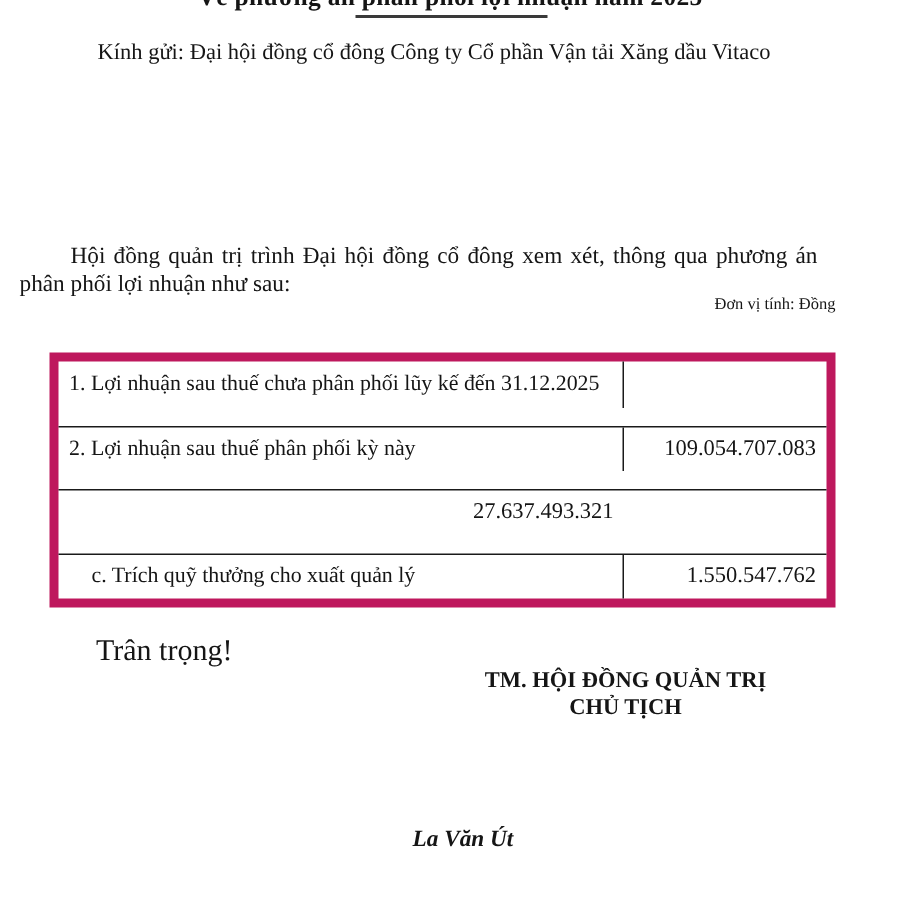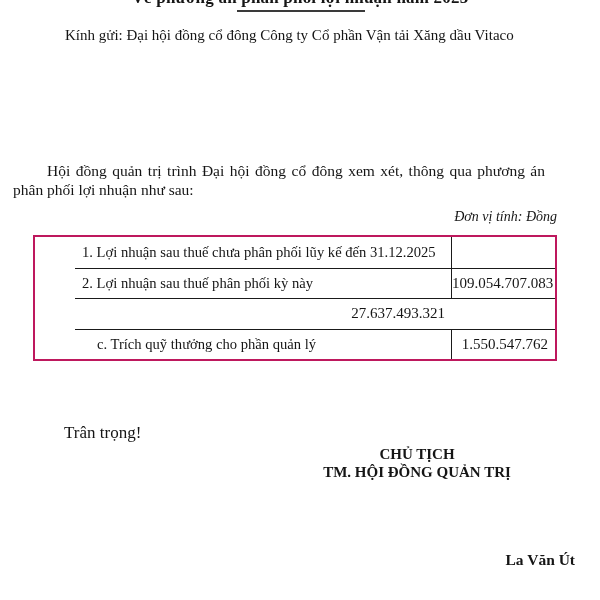--- a/index.html
+++ b/index.html
@@ -55,39 +55,37 @@
     top: 161px;
     left: 13px;
     width: 532px;
     font-size: 15.5px;
     line-height: 19px;
     text-align: justify;
     text-indent: 34px;
   }
   .unit-note {
     position: absolute;
-    top: 209px;
+    top: 197px;
     right: 43px;
-    font-style: italic;
-    font-size: 14px;
+    font-size: 11px;
   }
   .profit-table {
     position: absolute;
     top: 235px;
     left: 33px;
     width: 524px;
-    border: 2px solid #be185d;
-    padding-left: 40px;
+    border: 6px solid #be185d;
   }
   .t-row {
     display: grid;
     grid-template-columns: 377px 1fr;
     height: 30.6px;
   }
-  .t-row + .t-row { border-top: 1.5px solid #1a1a1a; }
+  .t-row + .t-row { border-top: 1.5px solid #1a1a1a; margin-top: 12px; }
   .t-label {
     display: flex;
     align-items: center;
     padding-left: 7px;
     padding-right: 4px;
     font-size: 14.6px;
     border-right: 1.5px solid #1a1a1a;
     white-space: nowrap;
     overflow: hidden;
   }
@@ -96,40 +94,41 @@
     display: flex;
     align-items: center;
     justify-content: flex-end;
     padding-right: 7px;
     font-size: 15px;
   }
   .closing {
     position: absolute;
     top: 423px;
     left: 64px;
-    font-size: 17px;
+    font-size: 20px;
   }
   .sig-block {
     position: absolute;
     top: 446px;
     left: 267px;
     width: 300px;
     text-align: center;
     font-weight: bold;
     font-size: 15px;
     line-height: 17.5px;
   }
   .sig-name {
     position: absolute;
     top: 551px;
     left: 275px;
     width: 300px;
-    text-align: right;
+    text-align: left;
     font-weight: bold;
     font-size: 15.5px;
+    font-style: italic;
   }
 </style>
 </head>
 <body>
 
 <div class="page">
 
   <div class="doc-title">Về phương án phân phối lợi nhuận năm 2025</div>
   <div class="title-underline"></div>
 
@@ -145,27 +144,27 @@
       <div class="t-label">1. Lợi nhuận sau thuế chưa phân phối lũy kế đến 31.12.2025</div>
     </div>
     <div class="t-row">
       <div class="t-label">2. Lợi nhuận sau thuế phân phối kỳ này</div>
       <div class="t-value">109.054.707.083</div>
     </div>
     <div class="t-row">
       <div class="t-value">27.637.493.321</div>
     </div>
     <div class="t-row">
-      <div class="t-label indent">c. Trích quỹ thưởng cho phần quản lý</div>
+      <div class="t-label indent">c. Trích quỹ thưởng cho xuất quản lý</div>
       <div class="t-value">1.550.547.762</div>
     </div>
   </div>
 
   <div class="closing">Trân trọng!</div>
 
   <div class="sig-block">
+    <div>TM. HỘI ĐỒNG QUẢN TRỊ</div>
     <div>CHỦ TỊCH</div>
-    <div>TM. HỘI ĐỒNG QUẢN TRỊ</div>
   </div>
 
   <div class="sig-name">La Văn Út</div>
 
 </div>
 
 </body></html>

